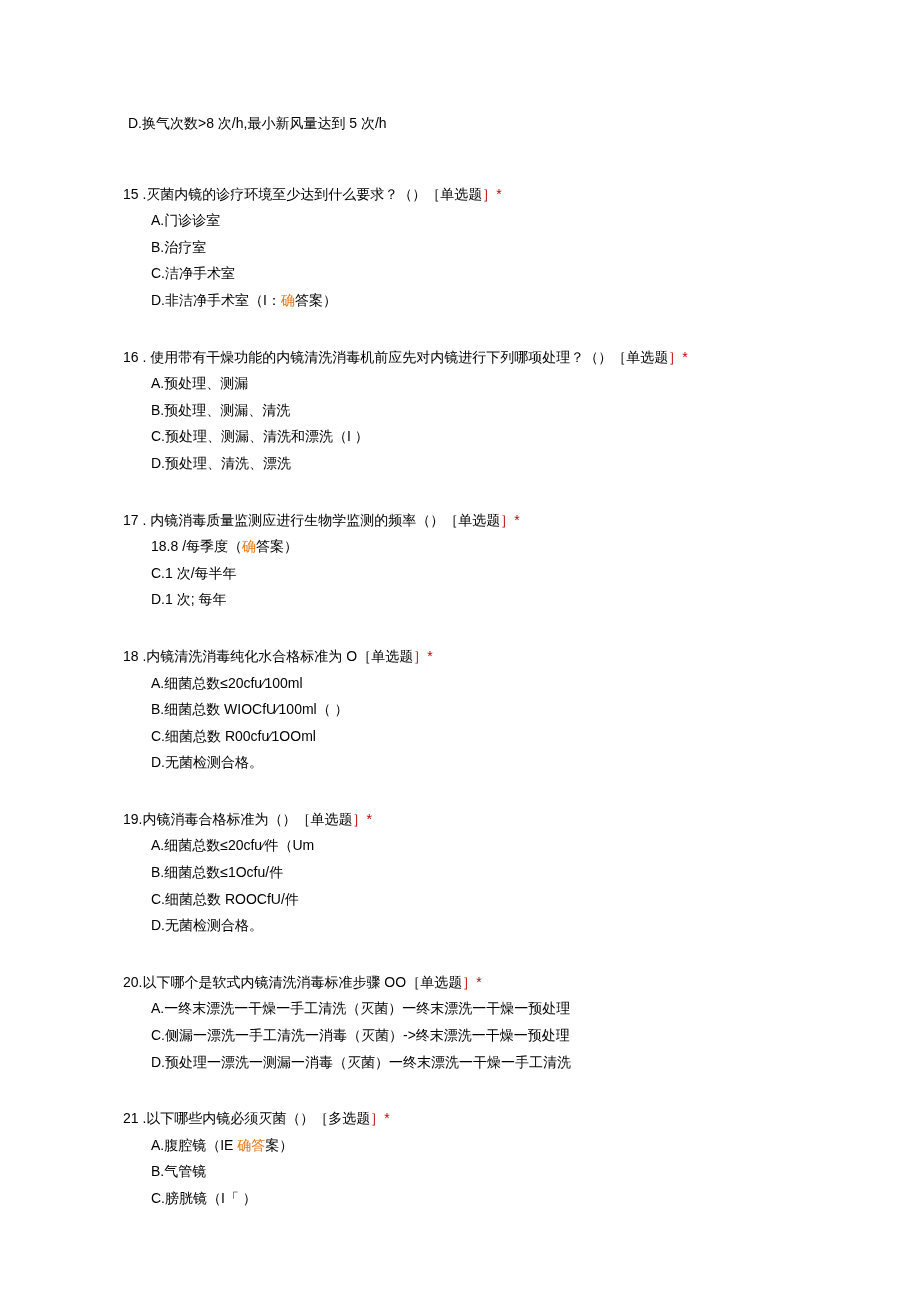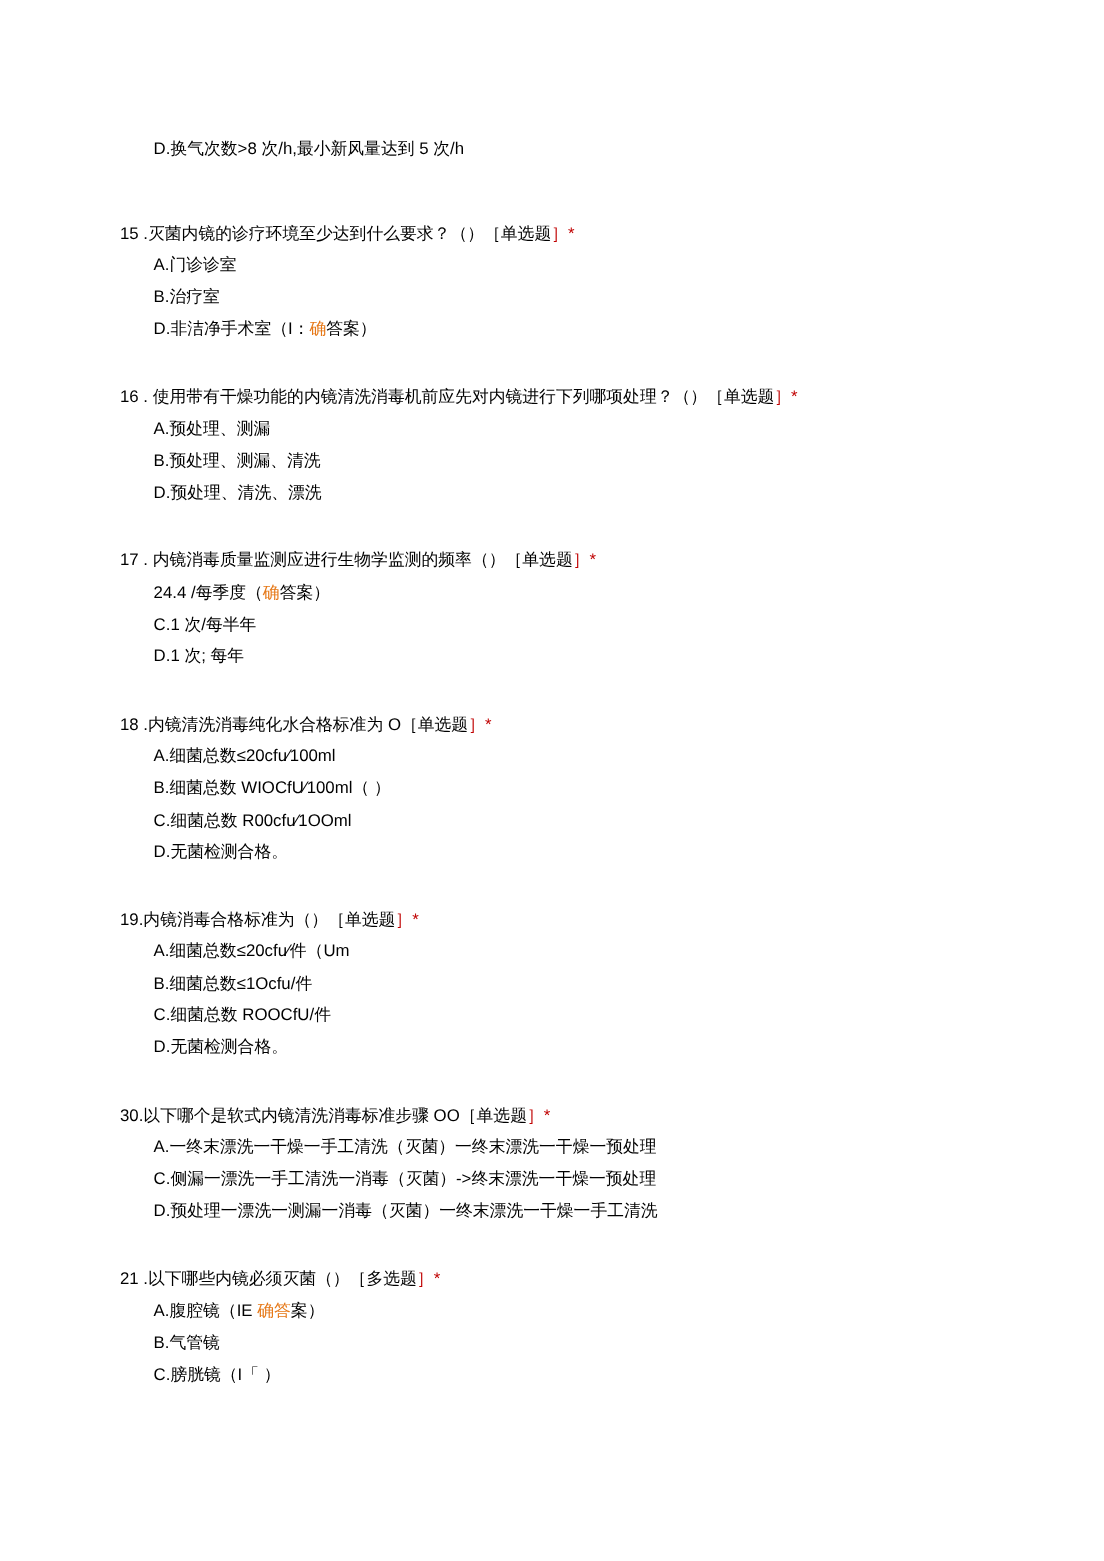--- a/index.html
+++ b/index.html
@@ -15,20 +15,21 @@
       width: 920px;
       padding: 110px 100px 80px 100px;
       line-height: 1.9;
     }
     .fragment-line {
       margin-left: 28px;
       margin-bottom: 44px;
     }
     .question-block {
       margin-bottom: 30px;
+      margin-left: 23px;
     }
     .question-stem {
       margin-left: 0;
     }
     .option {
       margin-left: 28px;
     }
     .orange {
       color: #e67817;
     }
@@ -42,40 +43,42 @@
 <div class="fragment-line">
   <span>D.换气次数&gt;8 次/h,最小新风量达到 5 次/h</span>
 </div>
 
 <div class="question-block">
   <div class="question-stem">
     <span>15   .灭菌内镜的诊疗环境至少达到什么要求？（）［单选题</span><span class="red">］*</span>
   </div>
   <div class="option"><span>A.门诊诊室</span></div>
   <div class="option"><span>B.治疗室</span></div>
+  <div class="option"><span>C.洁净手术室</span></div>
   <div class="option">
     <span>D.非洁净手术室（I：</span><span class="orange">确</span><span>答案）</span>
   </div>
 </div>
 
 <div class="question-block">
   <div class="question-stem">
     <span>16   .  使用带有干燥功能的内镜清洗消毒机前应先对内镜进行下列哪项处理？（）［单选题</span><span class="red">］*</span>
   </div>
   <div class="option"><span>A.预处理、测漏</span></div>
   <div class="option"><span>B.预处理、测漏、清洗</span></div>
+  <div class="option"><span>C.预处理、测漏、清洗和漂洗（I           ）</span></div>
   <div class="option"><span>D.预处理、清洗、漂洗</span></div>
 </div>
 
 <div class="question-block">
   <div class="question-stem">
     <span>17   .  内镜消毒质量监测应进行生物学监测的频率（）［单选题</span><span class="red">］*</span>
   </div>
   <div class="option">
-    <span>24.4       /每季度（</span><span class="orange">确</span><span>答案）</span>
+    <span>18.8       /每季度（</span><span class="orange">确</span><span>答案）</span>
   </div>
   <div class="option"><span>C.1 次/每半年</span></div>
   <div class="option"><span>D.1 次; 每年</span></div>
 </div>
 
 <div class="question-block">
   <div class="question-stem">
     <span>18   .内镜清洗消毒纯化水合格标准为 O［单选题</span><span class="red">］*</span>
   </div>
   <div class="option"><span>A.细菌总数≤20cfu∕100ml</span></div>
@@ -89,21 +92,21 @@
     <span>19.内镜消毒合格标准为（）［单选题</span><span class="red">］*</span>
   </div>
   <div class="option"><span>A.细菌总数≤20cfu∕件（Um</span></div>
   <div class="option"><span>B.细菌总数≤1Ocfu/件</span></div>
   <div class="option"><span>C.细菌总数 ROOCfU/件</span></div>
   <div class="option"><span>D.无菌检测合格。</span></div>
 </div>
 
 <div class="question-block">
   <div class="question-stem">
-    <span>30.以下哪个是软式内镜清洗消毒标准步骤 OO［单选题</span><span class="red">］*</span>
+    <span>20.以下哪个是软式内镜清洗消毒标准步骤 OO［单选题</span><span class="red">］*</span>
   </div>
   <div class="option"><span>A.一终末漂洗一干燥一手工清洗（灭菌）一终末漂洗一干燥一预处理</span></div>
   <div class="option"><span>C.侧漏一漂洗一手工清洗一消毒（灭菌）-&gt;终末漂洗一干燥一预处理</span></div>
   <div class="option"><span>D.预处理一漂洗一测漏一消毒（灭菌）一终末漂洗一干燥一手工清洗</span></div>
 </div>
 
 <div class="question-block">
   <div class="question-stem">
     <span>21   .以下哪些内镜必须灭菌（）［多选题</span><span class="red">］*</span>
   </div>

